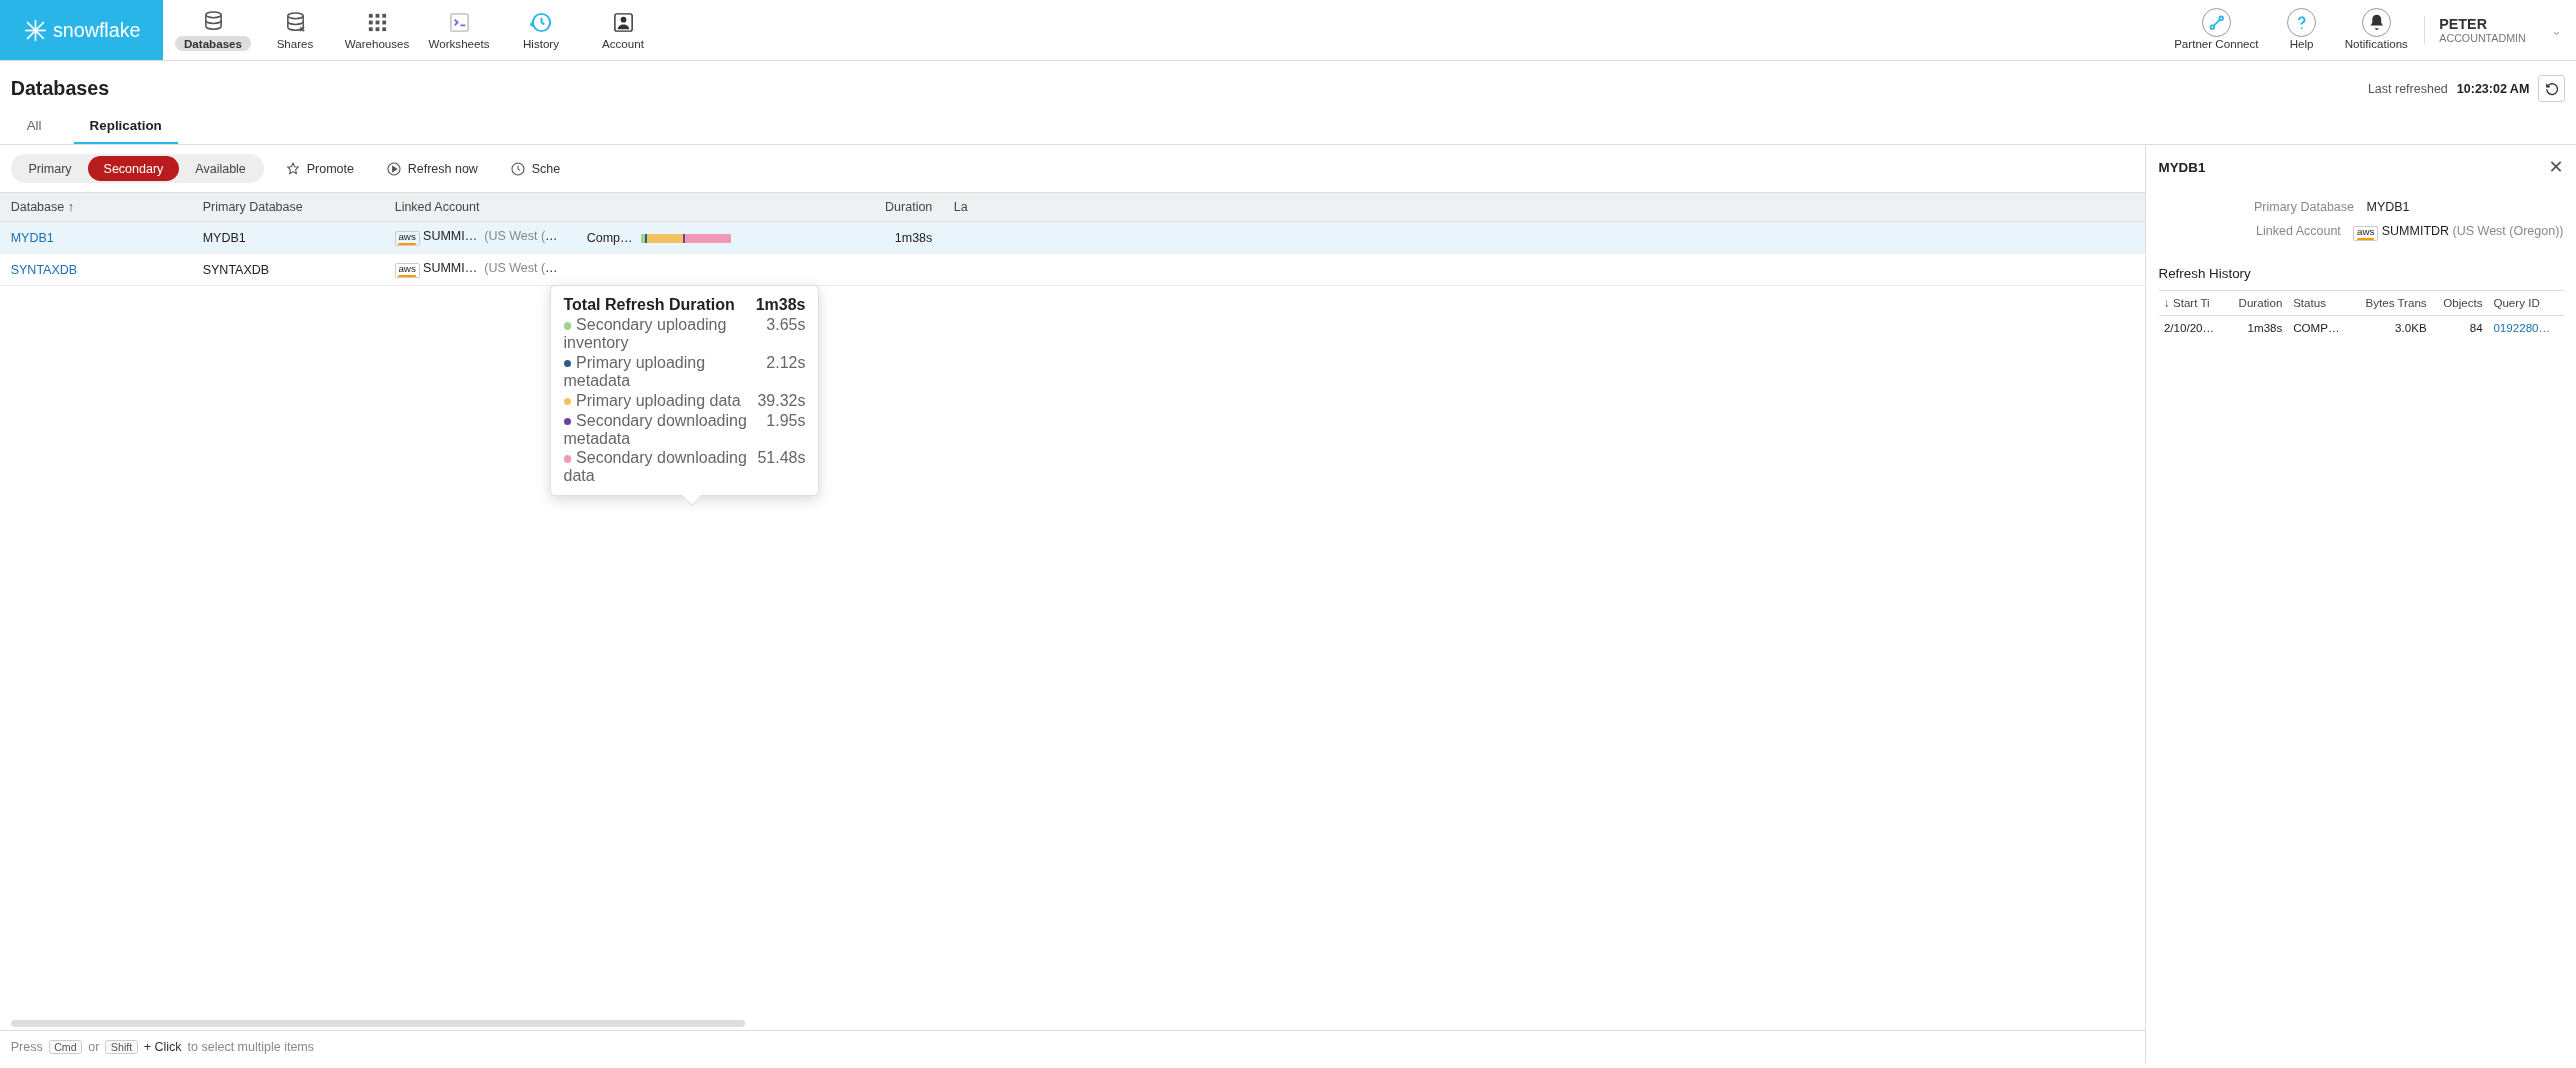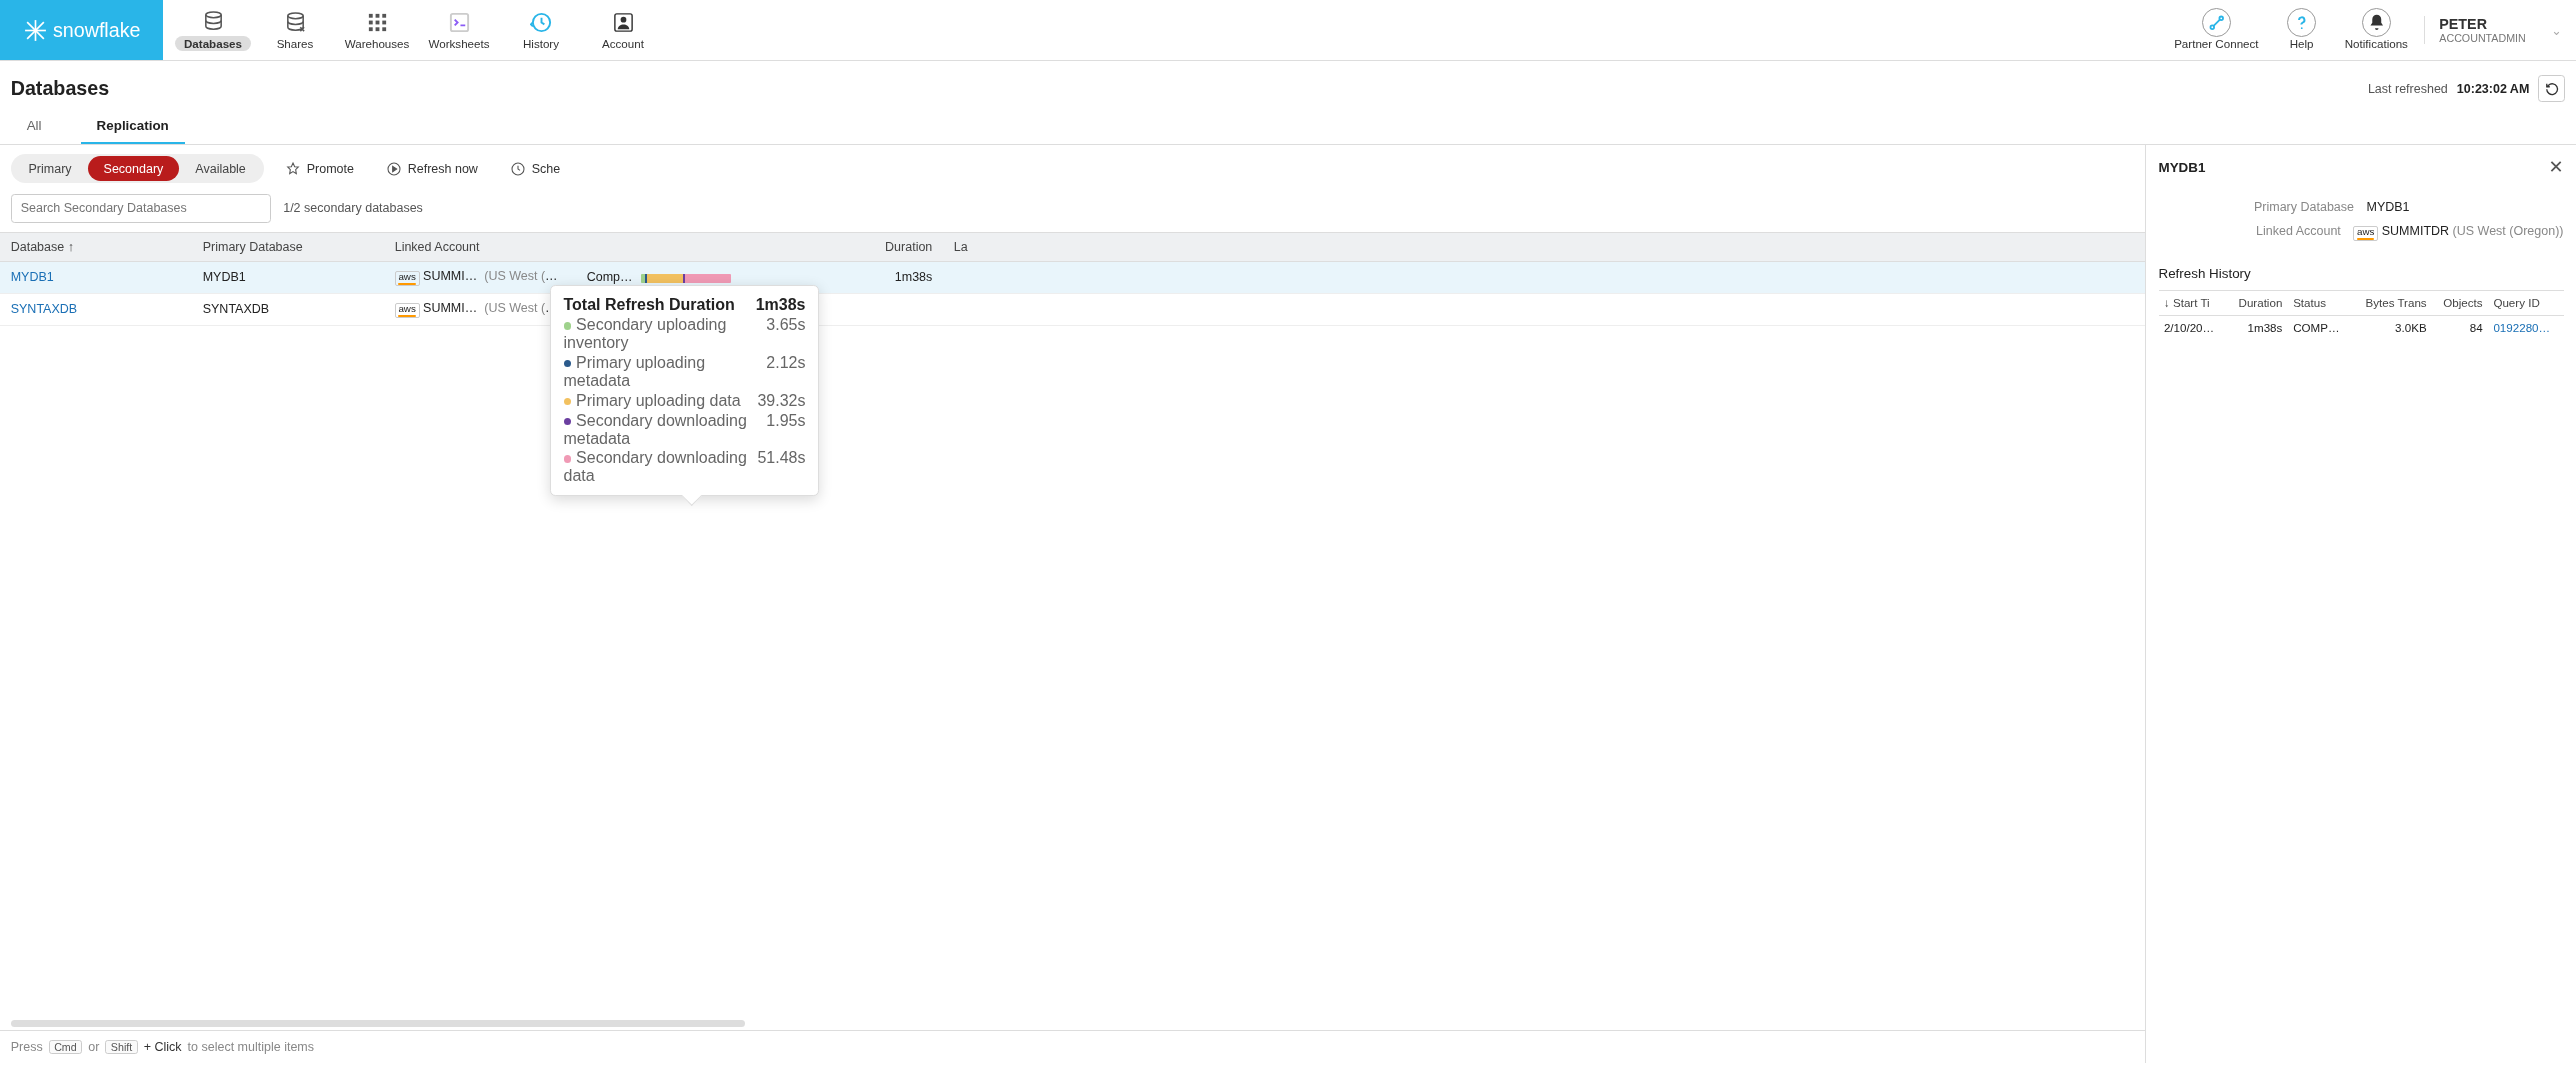--- a/index.html
+++ b/index.html
@@ -24,21 +24,21 @@
 .user-chev { position: absolute; right: 5.4px; top: 50%; transform: translateY(-50%); color: #aaa; }
 
 
 .page-header { display: flex; align-items: center; justify-content: space-between; padding: 14.3px 10.7px 7.2px 10.7px; }
 .page-title { font-size: 19.7px; font-weight: 700; }
 .refresh-block { display: flex; align-items: center; gap: 9px; font-size: 12.5px; color: #555; }
 .refresh-time { font-weight: 700; color: #222; }
 .refresh-btn { width: 27px; height: 27px; border: 0.9px solid #ccc; border-radius: 3.6px; background: #fff; display:flex; align-items:center; justify-content:center; cursor:pointer; }
 
 
-.tabs { display: flex; border-bottom: 0.9px solid #ddd; padding: 0 10.7px; gap: 23px; }
+.tabs { display: flex; border-bottom: 0.9px solid #ddd; padding: 0 10.7px; gap: 16px; }
 .tab { padding: 9px 16px; color: #666; cursor: pointer; font-size: 13.4px; }
 .tab.active { color: #222; font-weight: 600; border-bottom: 2.7px solid #29b5e8; }
 
 
 .main-wrap { display: flex; height: calc(100vh - 61px - 50px - 39px); min-height: 430px; }
 .left-panel { flex: 1; display:flex; flex-direction:column; border-right: 0.9px solid #ddd; position: relative; }
 
 .toolbar { display: flex; align-items: center; gap: 11px; padding: 9px 10.7px; }
 .seg { display: flex; background: #eee; border-radius: 16px; padding: 1.8px; }
 .seg-btn { padding: 5.4px 16px; border-radius: 14.3px; cursor: pointer; font-size: 12.5px; color: #444; }
@@ -266,24 +266,20 @@
       </div>
       <div class="tool-action">
         <svg viewBox="0 0 24 24" fill="none" stroke="#555" stroke-width="1.6">
             <circle cx="12" cy="12" r="9"></circle>
             <path d="M12 7v5l3 2"></path>
           </svg>
         <span>Sche</span>
       </div>
     </div>
 
-    <div class="search-row">
-      <input class="search-input" placeholder="Search Secondary Databases" style="">
-      <span class="count-text">1/2 secondary databases</span>
-    </div>
 
     <table class="tbl">
       <thead>
         <tr>
           <th class="col-db sorted"><span>Database</span> <span>↑</span></th>
           <th class="col-pdb">Primary Database</th>
           <th class="col-linked">Linked Account</th>
           <th class="col-status"></th>
           <th class="col-duration" style="text-align:right">Duration</th>
           <th class="col-last">La</th>

